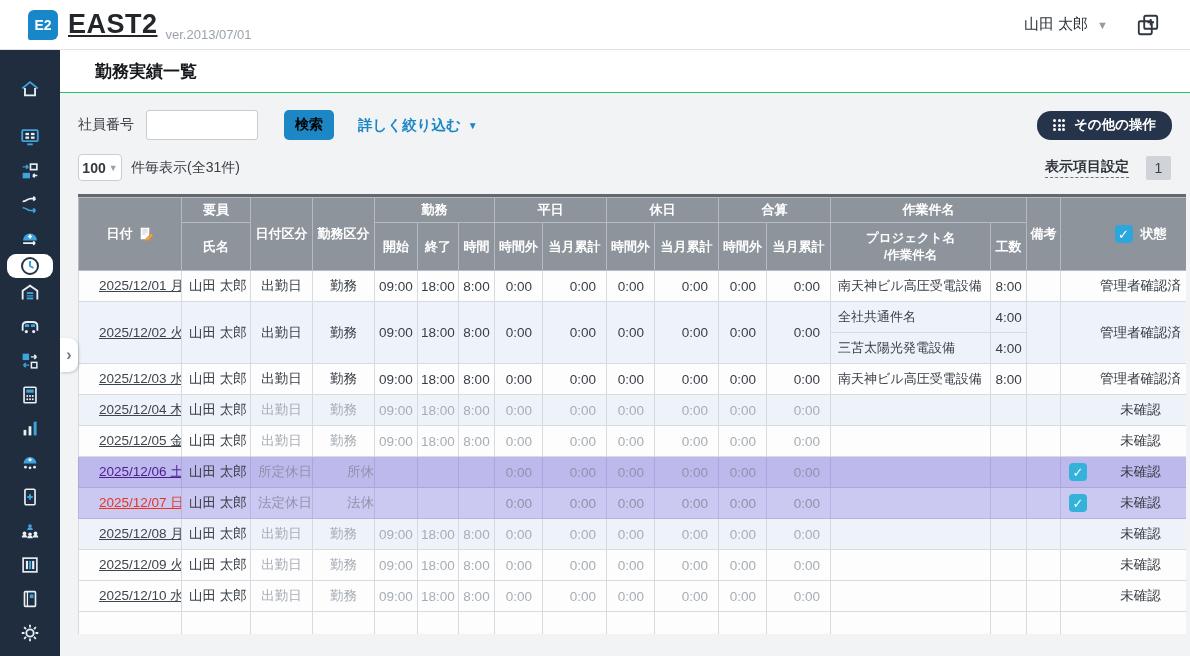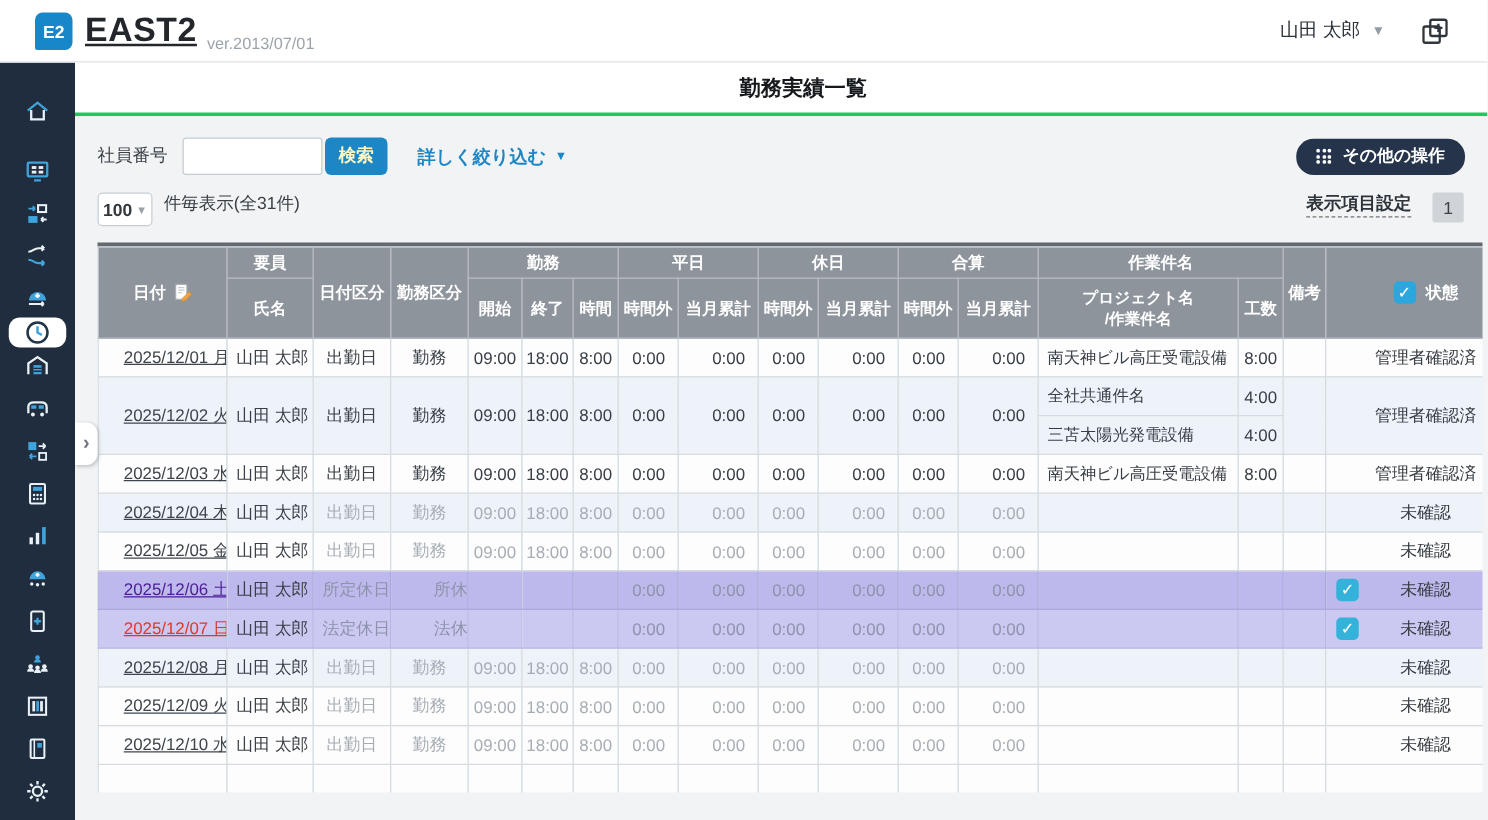--- a/index.html
+++ b/index.html
@@ -24,41 +24,41 @@
   .sidebar { width:60px; background:#1f2d3f; display:flex; flex-direction:column;
     align-items:center; padding-top:28px; flex-shrink:0; }
   .sit { width:46px; height:22px; margin-bottom:12px; display:flex; align-items:center; justify-content:center; cursor:pointer; }
   .sit.first { margin-bottom:26px; }
   .sit.active { background:#fff; border-radius:9px; width:46px; height:38px; margin-top:-8px; margin-bottom:4px; }
   .handle { position:absolute; left:60px; top:288px; width:18px; height:34px; background:#fff;
     border-radius:0 9px 9px 0; box-shadow:1px 1px 3px rgba(0,0,0,.18); display:flex;
     align-items:center; justify-content:center; color:#6f7780; font-size:16px; font-weight:bold; cursor:pointer; z-index:4;}
 
   main { flex:1; display:flex; flex-direction:column; min-width:0; }
-  .titlebar { height:43px; background:#fff; border-bottom:3px solid #22c55e;
-    display:flex; align-items:center; padding-left:35px;justify-content:center; }
+  .titlebar { height:43px; background:#fff; border-bottom:1px solid #22c55e;
+    display:flex; align-items:center; padding-left:35px; }
   .titlebar h1 { font-size:17px; font-weight:bold; color:#15191d; }
 
   .content { flex:1; background:#f1f3f5; padding:17px 18px 0 18px; position:relative; }
   .frow1 { display:flex; align-items:center; height:30px; }
   .flabel { font-size:14px; color:#3a4046; margin-right:12px; }
   .finput { width:112px; height:30px; background:#fff; border:1px solid #c6ccd2; border-radius:3px;
     padding:0 8px; font-size:14px; color:#33383d; }
-  .btn-search { height:30px; width:50px; margin-left:2px; background:#1d87c5; border:none; border-radius:5px;
-    color:#fef9c3; font-size:14px; font-weight:bold; cursor:pointer; }
+  .btn-search { height:30px; width:50px; margin-left:26px; background:#1d87c5; border:none; border-radius:5px;
+    color:#000000; font-size:14px; font-weight:bold; cursor:pointer; }
   .adv-link { margin-left:24px; color:#1d87c5; font-size:14.5px; font-weight:bold; cursor:pointer;
     display:flex; align-items:center; gap:7px; text-decoration:none; }
   .adv-link .chev { font-size:10px; }
   .btn-other { margin-left:auto; height:29px; background:#26344b; border:none; border-radius:14px;
     color:#fff; font-size:13.5px; font-weight:bold; padding:0 16px; display:flex; align-items:center;
     gap:9px; cursor:pointer; }
   .dots9 { display:grid; grid-template-columns:repeat(3,3px); grid-gap:1.5px; }
   .dots9 i { width:3px; height:3px; background:#fff; border-radius:50%; }
 
-  .frow2 { display:flex; align-items:flex-start; height:27px; margin-top:14px; }
+  .frow2 { display:flex; align-items:center; height:27px; margin-top:14px; }
   .psize { width:44px; height:27px; background:#fff; border:1px solid #c9ced3; border-radius:4px;
     display:flex; align-items:center; justify-content:center; gap:3px; font-size:14px; font-weight:bold;
     color:#33383d; cursor:pointer; }
   .psize .chev { color:#9aa1a8; font-size:9px; }
   .psuffix { font-size:14px; color:#3a4046; margin-left:9px; }
   .disp-link { margin-left:auto; font-size:14px; font-weight:bold; color:#2e343a;
     border-bottom:1px dashed #6d747b; padding-bottom:1px; cursor:pointer; }
   .disp-badge { width:25px; height:24px; background:#d0d4d8; border-radius:2px; margin-left:17px; margin-right:1px;
     display:flex; align-items:center; justify-content:center; font-size:14px; color:#3a4046; }
 

